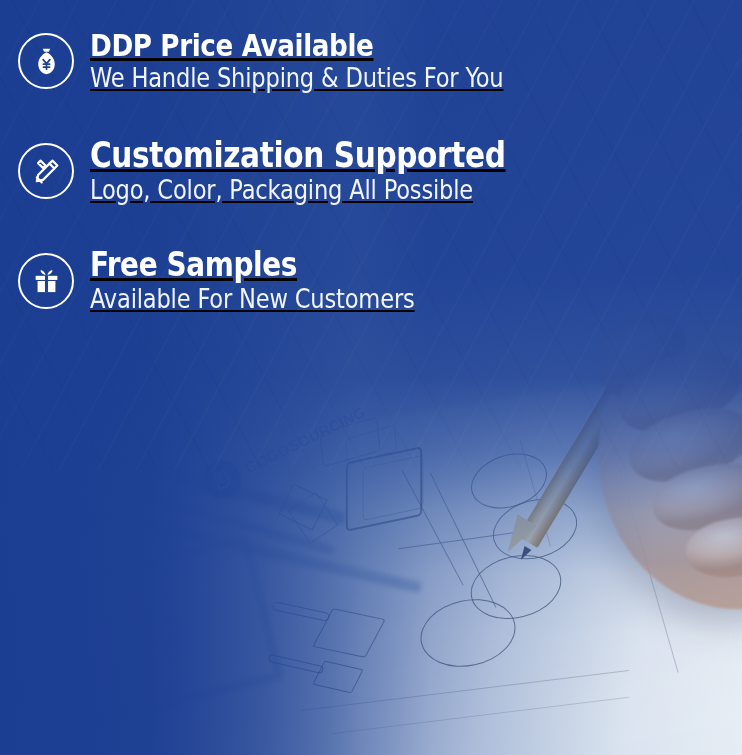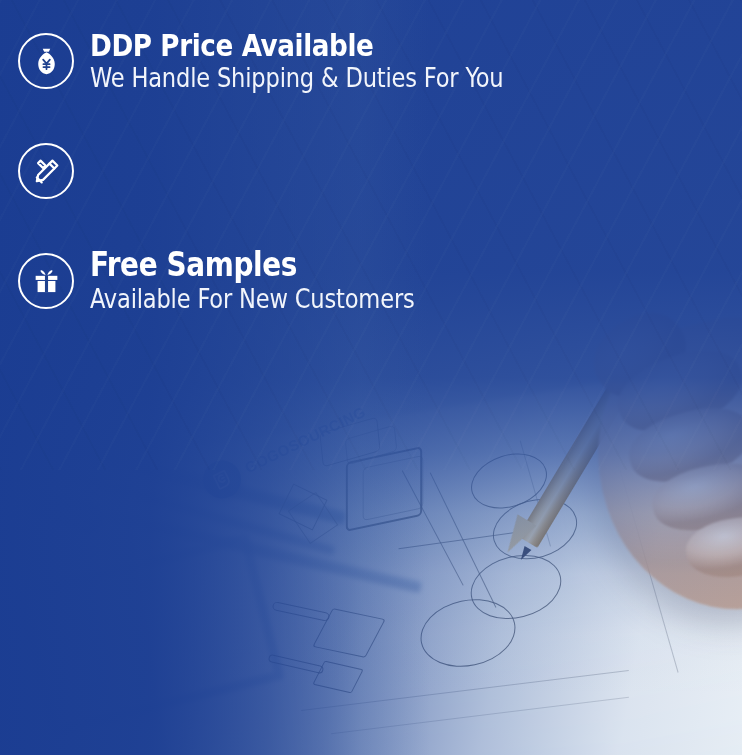--- a/index.html
+++ b/index.html
@@ -291,21 +291,21 @@
     flex:0 0 auto;
     width:56px; height:56px;
     border:2.4px solid #ffffff;
     border-radius:50%;
     display:flex;
     align-items:center;
     justify-content:center;
   }
   .feature-icon svg { width:31px; height:31px; display:block; fill:#ffffff; }
 
-  .feature-text { display:flex; flex-direction:column; justify-content:center; }
+  .feature-text { display:flex; flex-direction:column; justify-content:center;text-decoration:underline; }
 
   .feature-title {
     color:#ffffff;
     font-weight:700;
     font-size:31px;
     line-height:1.04;
     letter-spacing:-.4px;
     font-family:"DejaVu Sans Condensed","Liberation Sans", sans-serif;
     font-stretch:condensed;
     transform:scaleX(.94);
@@ -427,20 +427,24 @@
       <span class="feature-icon">
         <svg viewBox="0 0 24 24" aria-hidden="true">
           <g fill="none" stroke="#ffffff" stroke-width="1.7" stroke-linejoin="round" stroke-linecap="round">
             <path d="M16.6 3.6l3.8 3.8-11.1 11.1-4.8 1 1-4.8L16.6 3.6z"></path>
             <path d="M14.3 5.9l3.8 3.8"></path>
             <path d="M7.4 3.6l3.8 3.8-1.9 1.9-3.8-3.8 1.9-1.9z"></path>
             <path d="M4.5 16.6l3.8 3.8"></path>
           </g>
         </svg>
       </span>
+      <span class="feature-text">
+        <span class="feature-title">Customization Supported</span>
+        <span class="feature-sub">Logo, Color, Packaging All Possible</span>
+      </span>
     </div>
 
     <div class="feature f-row-2">
       <span class="feature-icon">
         <svg viewBox="0 0 24 24" aria-hidden="true">
           <path d="M3.6 7.6h16.8v3.2H3.6V7.6z"></path>
           <path d="M5.1 11.6h13.8v8.6H5.1v-8.6z"></path>
           <rect x="10.8" y="7.2" width="2.4" height="13" fill="#20428f"></rect>
           <path d="M11.3 6.9c-1.6-.2-3.3-1.4-3.9-2.8-.2-.6.3-1 .9-.8 1.3.5 2.6 2 3 3.6z"></path>
           <path d="M12.7 6.9c1.6-.2 3.3-1.4 3.9-2.8.2-.6-.3-1-.9-.8-1.3.5-2.6 2-3 3.6z"></path>

